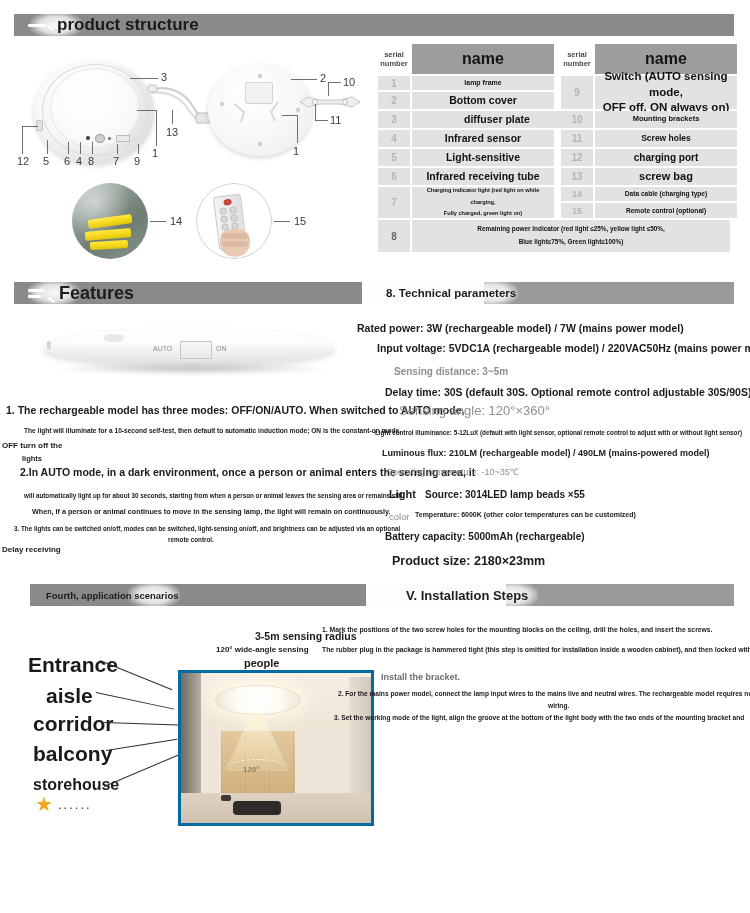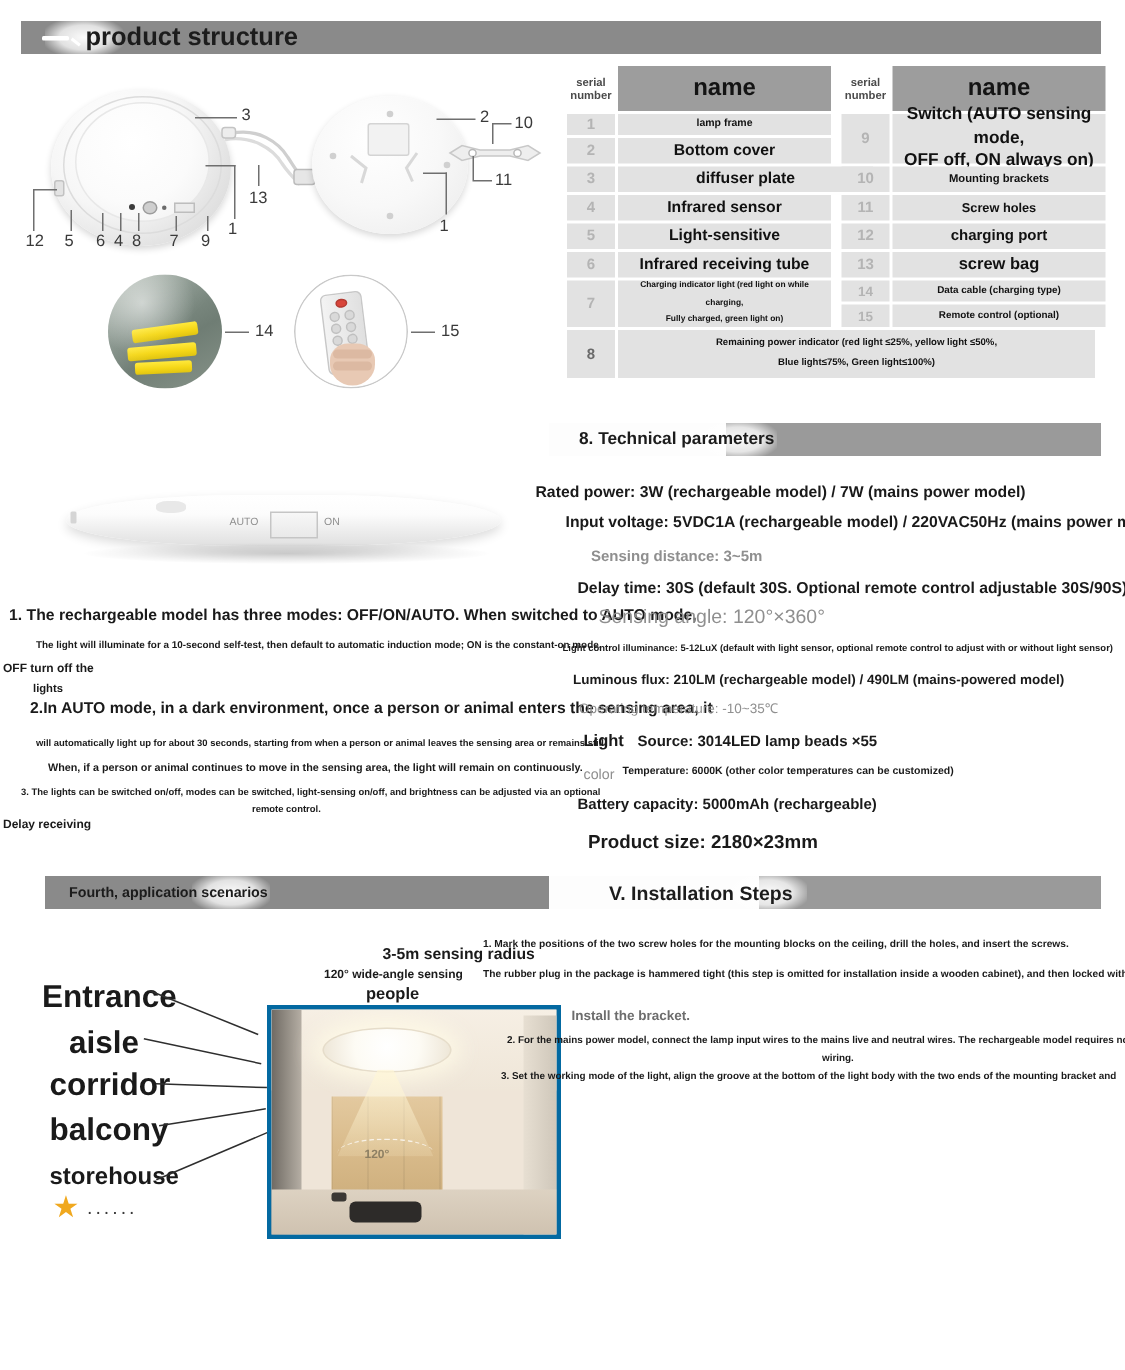--- a/index.html
+++ b/index.html
@@ -448,38 +448,47 @@
     <div class="tbl-row" style="left:183px; top:143px; height:14px;">
       <div class="cell-num" style="width:32px; font-size:9px;">14</div>
       <div class="cell-name" style="width:142px; margin-left:2px; font-size:6.6px;">Data cable (charging type)</div>
     </div>
     <div class="tbl-row" style="left:183px; top:159px; height:15px;">
       <div class="cell-num" style="width:32px; font-size:9px;">15</div>
       <div class="cell-name" style="width:142px; margin-left:2px; font-size:6.6px;">Remote control (optional)</div>
     </div>
   </div>
 
+  <div class="banner" style="left:14px; top:282px; width:348px;">
+    <div class="bn-notch" style="left:14px;"></div>
+    <div class="bn-icon" style="height:14px;">
+      <i style="width:16px;"></i>
+      <i class="short" style="width:13px;"></i>
+      <span class="tick"></span>
+    </div>
+    <span class="bn-title" style="font-size:18px; margin-left:9px;">Features</span>
+  </div>
 
   <div>
     <div class="lamp-side" style="left:44px; top:330px; width:290px; height:34px;"></div>
     <div class="lamp-shadow" style="left:56px; top:362px; width:270px; height:14px;"></div>
     <div class="lamp-sw" style="left:180px; top:341px; width:30px; height:16px;"></div>
     <span class="t gray" style="left:153px; top:345px; font-size:7px;">AUTO</span>
     <span class="t gray" style="left:216px; top:345px; font-size:7px;">ON</span>
     <div style="position:absolute;left:47px;top:341px;width:4px;height:8px;background:#d5d5d5;border-radius:1px;"></div>
     <div style="position:absolute;left:104px;top:334px;width:20px;height:8px;background:#e8e8e8;border-radius:40%;"></div>
   </div>
 
   <div class="t bold" style="left:6px; top:404px; font-size:10.5px;">1. The rechargeable model has three modes: OFF/ON/AUTO. When switched to AUTO mode,</div>
   <div class="t" style="left:24px; top:427px; font-size:6.6px; font-weight:bold;">The light will illuminate for a 10-second self-test, then default to automatic induction mode; ON is the constant-on mode,</div>
   <div class="t bold" style="left:2px; top:441px; font-size:8px;">OFF turn off the</div>
   <div class="t bold" style="left:22px; top:455px; font-size:7.5px;">lights</div>
   <div class="t bold" style="left:20px; top:466px; font-size:10.5px;">2.In AUTO mode, in a dark environment, once a person or animal enters the sensing area, it</div>
   <div class="t" style="left:24px; top:492px; font-size:6.3px; font-weight:bold;">will automatically light up for about 30 seconds, starting from when a person or animal leaves the sensing area or remains still.</div>
-  <div class="t" style="left:32px; top:508px; font-size:7.2px; font-weight:bold;">When, if a person or animal continues to move in the sensing area, the light will remain on continuously.</div>
+  <div class="t" style="left:32px; top:508px; font-size:7.2px; font-weight:bold;">When, if a person or animal continues to move in the sensing lamp, the light will remain on continuously.</div>
   <div class="t" style="left:14px; top:525px; font-size:6.3px; font-weight:bold;">3. The lights can be switched on/off, modes can be switched, light-sensing on/off, and brightness can be adjusted via an optional</div>
   <div class="t" style="left:168px; top:536px; font-size:6.3px; font-weight:bold;">remote control.</div>
   <div class="t bold" style="left:2px; top:545px; font-size:8px;">Delay receiving</div>
 
   <div class="banner light-left" style="left:366px; top:282px; width:368px;">
     <div class="bn-notch" style="left:100px;"></div>
     <span class="bn-title" style="font-size:11.5px; margin-left:20px;">8. Technical parameters</span>
   </div>
 
   <div class="t bold" style="left:357px; top:322px; font-size:10.5px;">Rated power: 3W (rechargeable model) / 7W (mains power model)</div>

